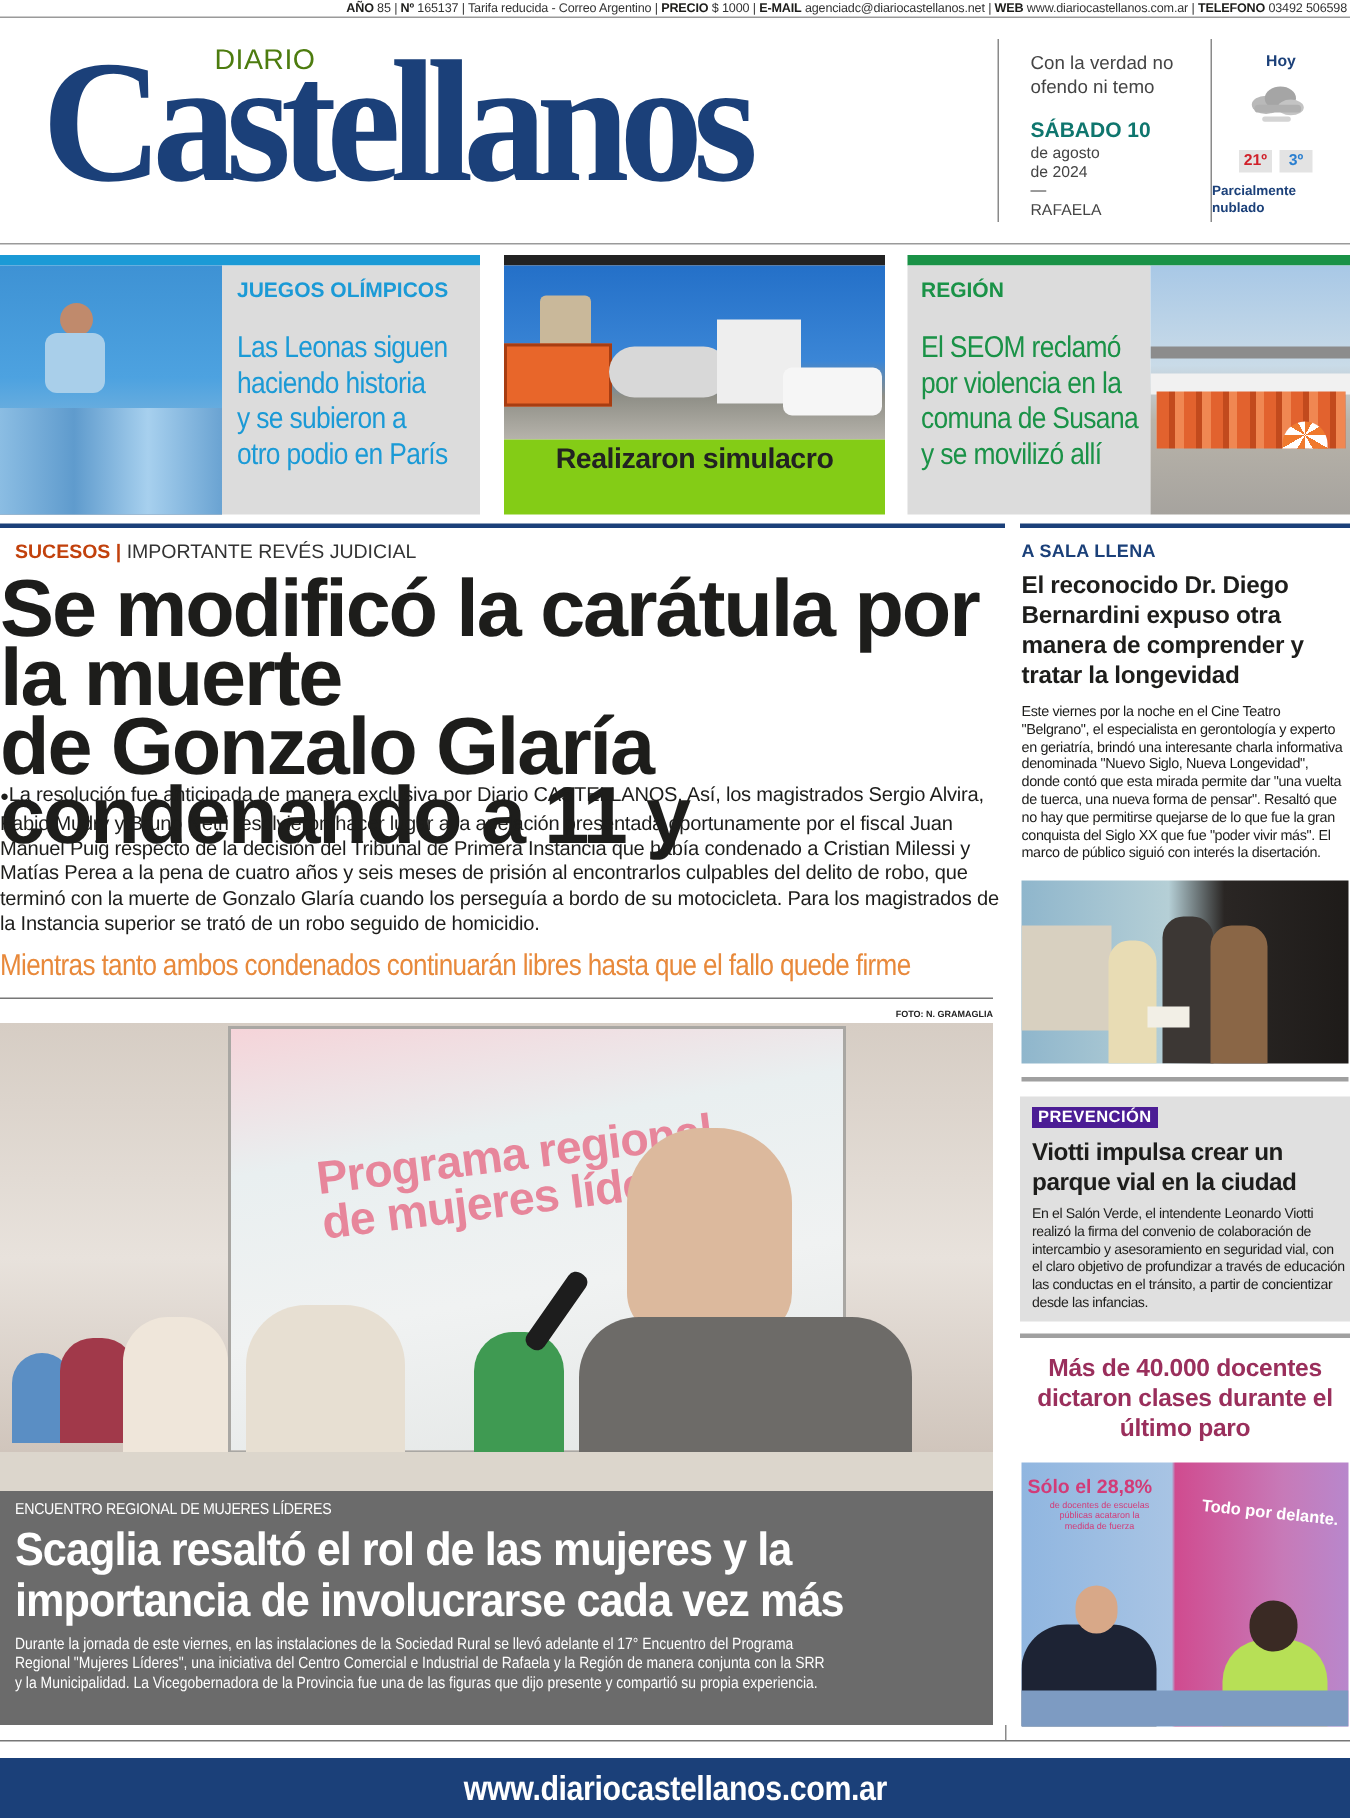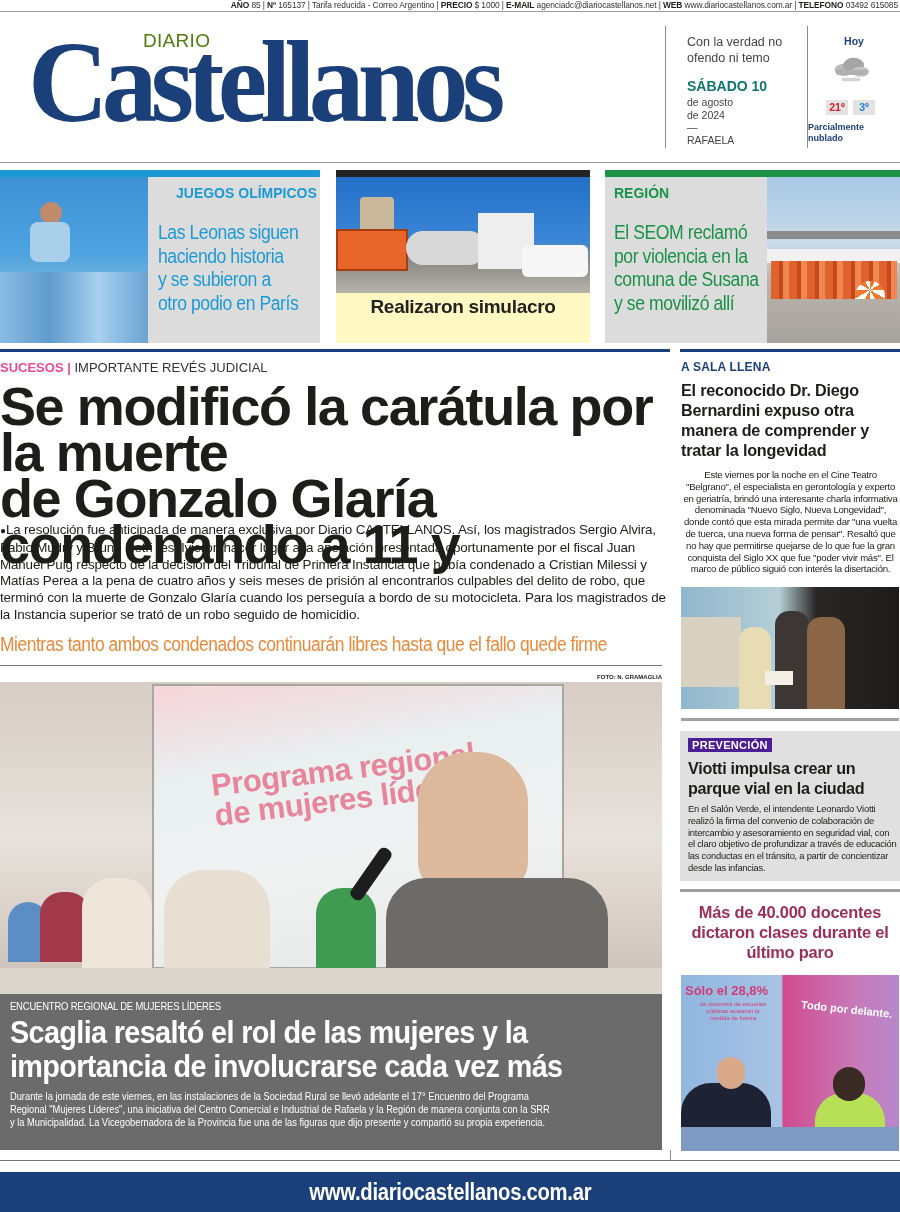--- a/index.html
+++ b/index.html
@@ -25,39 +25,39 @@
 
   
   .teaser-bar { height: 7px; top: 170px; }
   .photo { overflow: hidden; }
   .kicker { font-weight: bold; font-size: 14px; }
   .teaser-head { font-size: 20px; line-height: 23.5px; letter-spacing: -0.5px; transform: scaleX(0.88); transform-origin: left; white-space: nowrap; }
 
   
   .thick-rule { left: 0; top: 349px; width: 670px; height: 3px; background: #1b4079; }
   .section-label { left: 0; top: 360px; font-size: 13px; color: #333; }
-  .section-label b { color: #ec4899; }
+  .section-label b { color: #c2410c; margin-left: 10px; }
   .main-head { left: 0; top: 383px; width: 670px; font-size: 54px; line-height: 46px; font-weight: bold; letter-spacing: -1.4px; color: #1d1d1b; }
   .main-body { left: 0; top: 522px; width: 668px; font-size: 13.4px; line-height: 16.8px; color: #1d1d1b; letter-spacing: -0.15px; }
   .main-quote { left: 0; top: 633px; width: 670px; font-size: 20px; color: #e8893b; letter-spacing: -0.5px; white-space: nowrap; transform: scaleX(0.87); transform-origin: left; }
   .rule-gray { background: #777; height: 1px; }
   .foto-credit { left: 560px; top: 674px; width: 102px; text-align: right; font-size: 6px; font-weight: bold; color: #222; }
 
   
   .main-photo { left: 0; top: 682px; width: 662px; height: 313px; }
   .caption-box { left: 0; top: 994px; width: 662px; height: 156px; background: #6b6b6b; padding: 6px 10px; color: #fff; }
   .caption-kicker { font-size: 10.5px; letter-spacing: -0.2px; transform: scaleX(0.9); transform-origin: left; white-space: nowrap; }
   .caption-head { font-size: 31px; line-height: 34px; font-weight: bold; margin-top: 4px; letter-spacing: -0.7px; white-space: nowrap; transform: scaleX(0.93); transform-origin: left; }
   .caption-body { font-size: 10.8px; line-height: 13px; margin-top: 6px; white-space: nowrap; transform: scaleX(0.86); transform-origin: left; }
 
   
   .rcol-rule { left: 680px; top: 349px; width: 220px; height: 3px; background: #1b4079; }
   .rc-kicker { left: 681px; top: 360px; font-size: 12px; font-weight: bold; color: #1b4079; letter-spacing: 0.2px; }
   .rc-head { left: 681px; top: 380px; width: 219px; font-size: 16.2px; line-height: 20px; font-weight: bold; color: #1d1d1b; letter-spacing: -0.2px; }
-  .rc-body { left: 681px; top: 469px; width: 219px; font-size: 9.6px; line-height: 11.8px; color: #1d1d1b; letter-spacing: -0.25px; text-align: center; }
+  .rc-body { left: 681px; top: 469px; width: 219px; font-size: 9.6px; line-height: 11.8px; color: #1d1d1b; letter-spacing: -0.25px; }
 
   .prev-box { left: 680px; top: 731px; width: 220px; height: 150px; background: #e0e0e0; }
   .prev-kicker { left: 688px; top: 738px; background: #4c1d95; color: #fff; font-size: 11px; font-weight: bold; padding: 1px 4px; letter-spacing: 0.3px; }
   .prev-head { left: 688px; top: 758px; width: 210px; font-size: 16.2px; line-height: 20px; font-weight: bold; letter-spacing: -0.3px; }
   .prev-body { left: 688px; top: 803px; width: 210px; font-size: 9.4px; line-height: 11.8px; letter-spacing: -0.25px; }
 
   .docentes-head { left: 680px; top: 902px; width: 220px; text-align: center; font-size: 16.4px; line-height: 20px; font-weight: bold; color: #9a2f5c; letter-spacing: -0.2px; }
 
   .footer-bar { left: 0; top: 1172px; width: 900px; height: 40px; background: #1b4079; color: #fff; font-size: 23px; font-weight: bold; text-align: center; line-height: 40px; letter-spacing: -0.3px; }
   .footer-text { display: inline-block; transform: scaleX(0.88); }
@@ -65,21 +65,21 @@
 </head>
 <body>
 
 <div class="abs topbar">
   <b>AÑO</b> <span>85</span> |
   <b>Nº</b> <span>165137</span> |
   <span>Tarifa reducida - Correo Argentino</span> |
   <b>PRECIO</b> <span>$ 1000</span> |
   <b>E-MAIL</b> <span>agenciadc@diariocastellanos.net</span> |
   <b>WEB</b> <span>www.diariocastellanos.com.ar</span> |
-  <b>TELEFONO</b> <span>03492 615085</span>
+  <b>TELEFONO</b> <span>03492 506598</span>
 </div>
 
 <div class="abs logo-main">Castellanos</div>
 <div class="abs logo-diario">DIARIO</div>
 
 <div class="abs vline" style="left:665px;top:26px;height:122px;"></div>
 <div class="abs slogan">Con la verdad no ofendo ni temo</div>
 <div class="abs date-day">SÁBADO 10</div>
 <div class="abs date-rest">
   <div>de agosto</div>
@@ -103,38 +103,38 @@
 
 <div class="abs hr-mast"></div>
 
 <div class="abs teaser-bar" style="left:0;width:320px;background:#1b9ad6;"></div>
 <div class="abs photo" style="left:0;top:177px;width:148px;height:166px;background:linear-gradient(180deg,#3e92d4 0%,#4da2e0 45%,#7fb6dd 70%,#3c6d9a 100%);">
   <div class="abs" style="left:40px;top:25px;width:22px;height:22px;border-radius:50%;background:#c08a6c;"></div>
   <div class="abs" style="left:30px;top:45px;width:40px;height:40px;background:#a9cfea;border-radius:8px;"></div>
   <div class="abs" style="left:0;top:95px;width:148px;height:71px;background:linear-gradient(90deg,#8bbde3,#5f9bcd,#a7d0ee,#6aa3d2);"></div>
 </div>
 <div class="abs" style="left:148px;top:177px;width:172px;height:166px;background:#dcdcdc;">
-  <div class="abs kicker" style="left:10px;top:8px;color:#1b9ad6;margin-left:18px;">JUEGOS OLÍMPICOS</div>
+  <div class="abs kicker" style="left:10px;top:8px;color:#1b9ad6;">JUEGOS OLÍMPICOS</div>
   <div class="abs teaser-head" style="left:10px;top:44px;color:#1b9ad6;">
     <div>Las Leonas siguen</div>
     <div>haciendo historia</div>
     <div>y se subieron a</div>
     <div>otro podio en París</div>
   </div>
 </div>
 
 <div class="abs teaser-bar" style="left:336px;width:254px;background:#222;"></div>
 <div class="abs photo" style="left:336px;top:177px;width:254px;height:116px;background:linear-gradient(180deg,#2470c8 0%,#3b86d6 55%,#8e8e86 75%,#b6b3ab 100%);">
   <div class="abs" style="left:24px;top:20px;width:34px;height:44px;background:#c9b89a;border-radius:4px 4px 0 0;"></div>
   <div class="abs" style="left:0;top:52px;width:72px;height:42px;background:#e8662a;border:2px solid #a73d12;"></div>
   <div class="abs" style="left:70px;top:54px;width:80px;height:34px;background:#d8d8d8;border-radius:18px;"></div>
   <div class="abs" style="left:142px;top:36px;width:56px;height:56px;background:#eeeeee;"></div>
   <div class="abs" style="left:186px;top:68px;width:66px;height:32px;background:#f6f6f6;border-radius:6px;"></div>
 </div>
-<div class="abs" style="left:336px;top:293px;width:254px;height:50px;background:#fef9c3;">
+<div class="abs" style="left:336px;top:293px;width:254px;height:50px;background:#84cc16;">
   <div style="text-align:center;font-size:19px;line-height:23px;font-weight:bold;color:#222;letter-spacing:-0.3px;padding-top:2px;">
     <div>Realizaron simulacro</div>
   </div>
 </div>
 
 <div class="abs teaser-bar" style="left:605px;width:295px;background:#1a9247;"></div>
 <div class="abs" style="left:605px;top:177px;width:162px;height:166px;background:#dcdcdc;">
   <div class="abs kicker" style="left:9px;top:8px;color:#1a9247;">REGIÓN</div>
   <div class="abs teaser-head" style="left:9px;top:44px;color:#1a9247;">
     <div>El SEOM reclamó</div>

